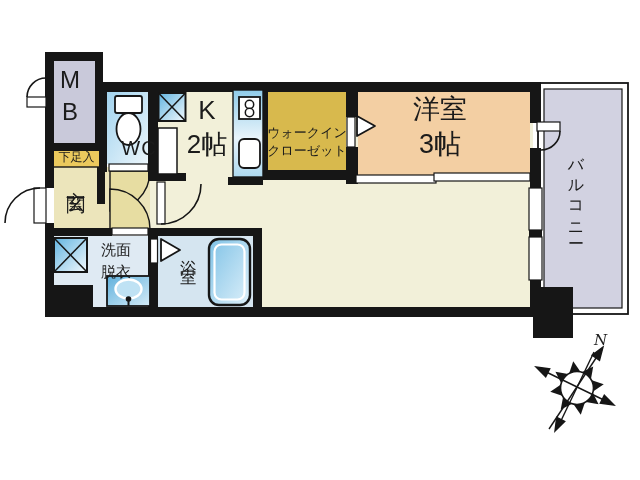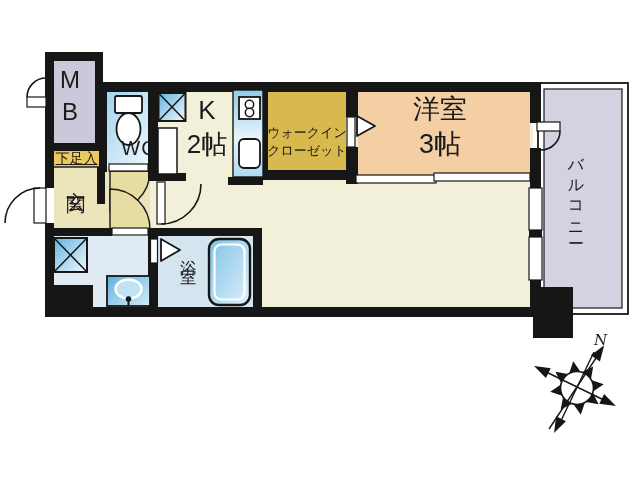--- a/index.html
+++ b/index.html
@@ -187,17 +187,19 @@
 B</div>
 <div class="lbl" style="left:116px;top:136px;width:46px;font-size:20px;letter-spacing:1px;">WC</div>
 <div class="lbl" style="left:160px;top:94px;width:94px;font-size:26px;line-height:1.3;">K
 2帖</div>
 <div class="lbl" style="left:264px;top:124px;width:86px;font-size:13px;line-height:1.4;">ウォークイン
 クローゼット</div>
 <div class="lbl" style="left:364px;top:92px;width:152px;font-size:27px;line-height:1.3;">洋室
 3帖</div>
 <div class="lbl vlbl" style="left:566px;top:146px;font-size:16px;letter-spacing:4px;">バルコニー</div>
 <div class="lbl vlbl" style="left:64px;top:176px;font-size:19px;letter-spacing:5px;">玄関</div>
-<div class="lbl" style="left:53px;top:150px;width:47px;font-size:14px;text-decoration:underline;">下足入</div>
+<div class="lbl" style="left:53px;top:150px;width:47px;font-size:12px;">下足入</div>
+<div class="lbl" style="left:88px;top:239px;width:56px;font-size:15px;line-height:1.45;">洗面
+脱衣</div>
 <div class="lbl vlbl" style="left:178px;top:247px;font-size:16.5px;letter-spacing:7px;">浴室</div>
 <div class="lbl serif-lbl" style="left:594px;top:331px;font-size:15px;">N</div>
 
 </div>
 
 </body></html>

